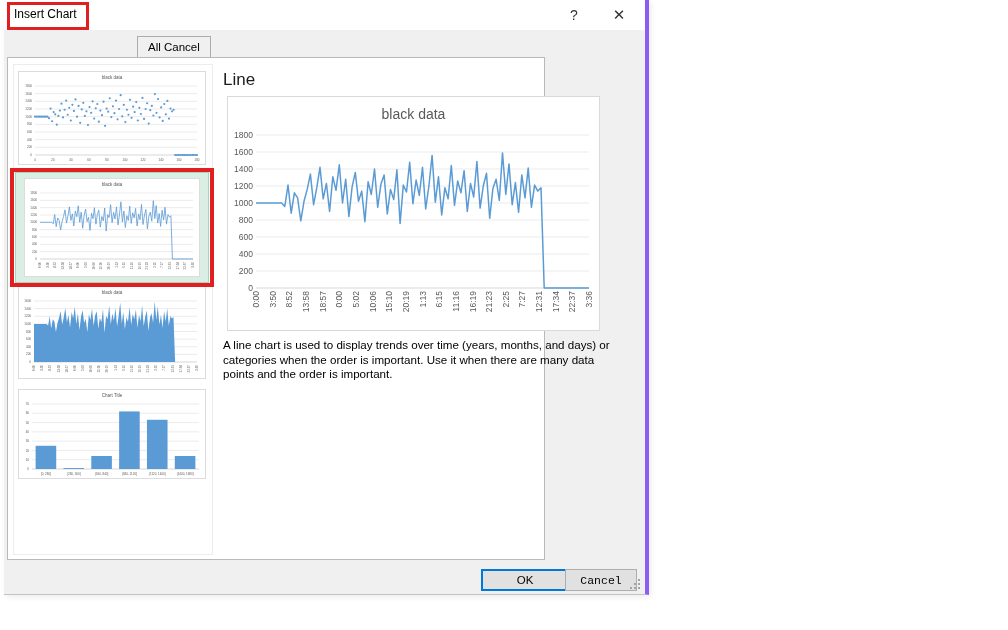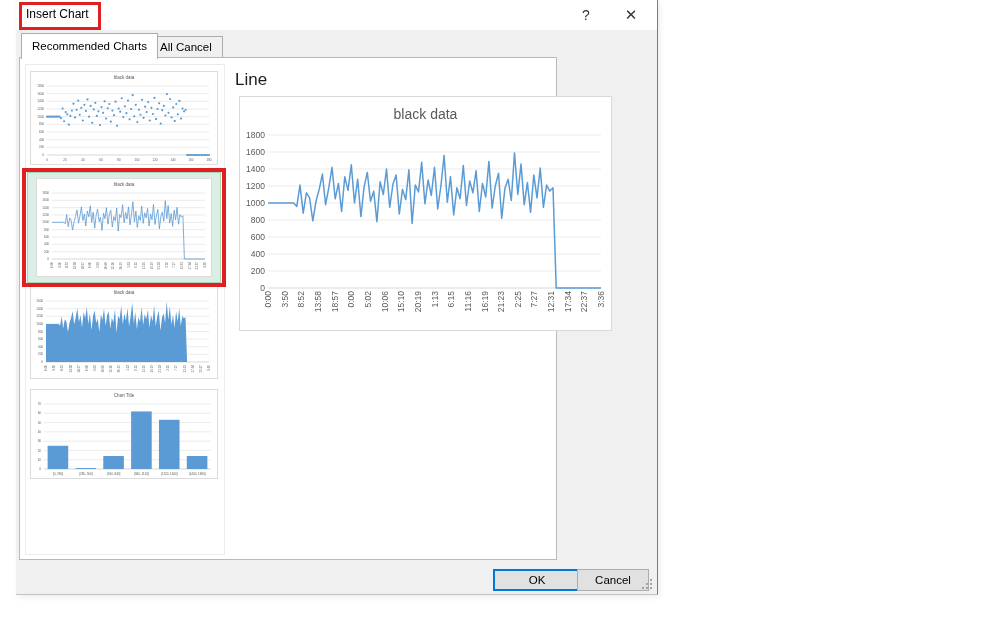--- a/index.html
+++ b/index.html
@@ -1,19 +1,19 @@
 <!DOCTYPE html>
 <html style="--accent: #5b9bd5; --annotation: #e02020; --sel-bg: #daeee3; --sel-border: #a9d4ba;"><head>
 <meta charset="utf-8">
 <style>
   html,body{margin:0;padding:0;background:#fff;}
   body{font-family:"Liberation Sans",sans-serif;-webkit-font-smoothing:antialiased;}
   .screen{position:relative;width:1008px;height:630px;background:#fff;overflow:hidden;}
-  .dialog{position:absolute;left:16px;top:0;width:641px;height:594px;background:#f0f0f0;
-          border-right:1px solid #8b5cf6;border-bottom:1px solid #c3c3c3;box-shadow:2px 2px 6px rgba(0,0,0,.08);}
+  .dialog{position:absolute;left:4px;top:0;width:641px;height:594px;background:#f0f0f0;
+          border-right:4px solid #8b5cf6;border-bottom:1px solid #c3c3c3;box-shadow:2px 2px 6px rgba(0,0,0,.08);}
   .titlebar{position:absolute;left:0;top:0;width:100%;height:30px;background:#fff;}
   .dlg-title{position:absolute;left:10px;top:7px;font-size:12px;color:#000;}
   .ann{position:absolute;border:3px solid var(--annotation);pointer-events:none;z-index:9;}
   .ann-title{left:3px;top:2px;width:76px;height:22px;}
   .winbtn{position:absolute;top:3px;height:24px;background:none;border:none;font-size:14px;color:#333;
           text-align:center;cursor:pointer;padding:0;font-family:inherit;}
   .help{left:556px;width:28px;}
   .close{left:598px;width:34px;font-size:15px;}
   .tabstrip{position:absolute;left:0;top:30px;width:100%;height:27px;background:#f0f0f0;}
   .tab{position:absolute;font-size:11.5px;color:#000;padding:0 10px;cursor:pointer;white-space:nowrap;}
@@ -38,21 +38,21 @@
   .preview-heading{position:absolute;left:215px;top:12px;font-size:17px;color:#1c1c1c;}
   .preview-box{position:absolute;left:219px;top:38px;width:373px;height:235px;border:1px solid #d9d9d9;
                box-sizing:border-box;background:#fff;}
   .chart-title{text-align:center;font-size:14px;color:#595959;padding-top:9px;}
   .pchart{position:absolute;left:0;top:30px;width:371px;height:203px;}
   .desc{position:absolute;left:215px;top:280px;width:400px;font-size:11.6px;line-height:1.27;color:#000;margin:0;}
   .footer{position:absolute;left:0;top:560px;width:641px;height:34px;background:#f0f0f0;}
   .btn{position:absolute;top:9px;height:22px;font-size:11.5px;font-family:inherit;background:#e1e1e1;
        border:1px solid #adadad;cursor:pointer;padding:0;}
   .btn.ok{left:477px;width:88px;border:1px solid #0078d7;box-shadow:inset 0 0 0 1px #0078d7;}
-  .btn.cancel{left:561px;width:72px;}
+  .btn.cancel{left:561px;width:72px;font-family:Liberation Mono, monospace;}
   .grip{position:absolute;right:4px;bottom:4px;width:11px;height:11px;cursor:nwse-resize;}
   .grip::after{content:"";position:absolute;left:0;top:0;width:2px;height:2px;background:transparent;
        box-shadow:8px 0 0 #a3a3a3,8px 4px 0 #a3a3a3,4px 4px 0 #a3a3a3,8px 8px 0 #a3a3a3,4px 8px 0 #a3a3a3,0 8px 0 #a3a3a3;}
 </style>
 </head>
 <body>
 
 <div class="screen">
   <div class="dialog">
 
@@ -61,21 +61,20 @@
       <div class="ann ann-title"></div>
       <button class="winbtn help">
         <span>?</span>
       </button>
       <button class="winbtn close">
         <span>✕</span>
       </button>
     </div>
 
     <div class="tabstrip">
-      <div class="tab active">Recommended Charts</div>
       <div class="tab inactive">All Cancel</div>
     </div>
 
     <div class="content">
 
       <div class="thumb-list">
 
         <div class="thumb t1">
           <div class="thumb-title">black data</div>
           <div class="tchart">
@@ -403,20 +402,21 @@
               <text x="280.81" y="164" text-anchor="end" font-size="8.5" fill="#595959" transform="rotate(-90 280.81 164)">2:25</text>
               <text x="297.46000000000004" y="164" text-anchor="end" font-size="8.5" fill="#595959" transform="rotate(-90 297.46000000000004 164)">7:27</text>
               <text x="314.11" y="164" text-anchor="end" font-size="8.5" fill="#595959" transform="rotate(-90 314.11 164)">12:31</text>
               <text x="330.76" y="164" text-anchor="end" font-size="8.5" fill="#595959" transform="rotate(-90 330.76 164)">17:34</text>
               <text x="347.40999999999997" y="164" text-anchor="end" font-size="8.5" fill="#595959" transform="rotate(-90 347.40999999999997 164)">22:37</text>
               <text x="364.06" y="164" text-anchor="end" font-size="8.5" fill="#595959" transform="rotate(-90 364.06 164)">3:36</text>
             </svg>
           </div>
       </div>
 
+      <p class="desc">A line chart is used to display trends over time (years, months, and days) or categories when the order is important. Use it when there are many data points and the order is important.</p>
 
     </div>
 
     <div class="footer">
       <button class="btn ok">OK</button>
       <button class="btn cancel">Cancel</button>
       <div class="grip"></div>
     </div>
 
   </div>

